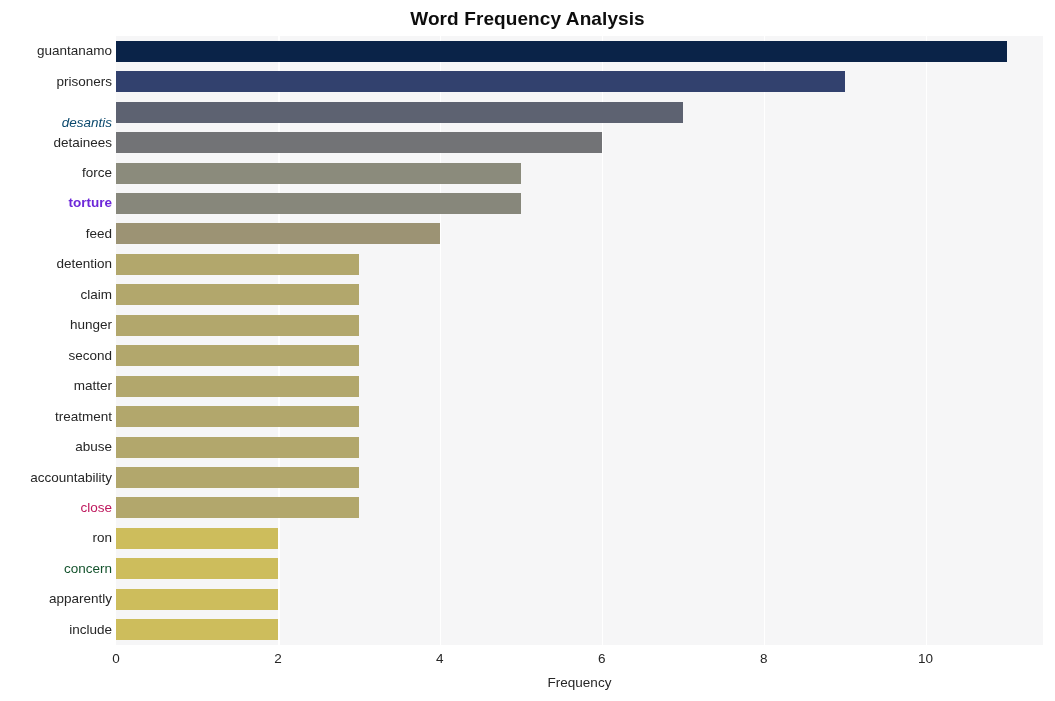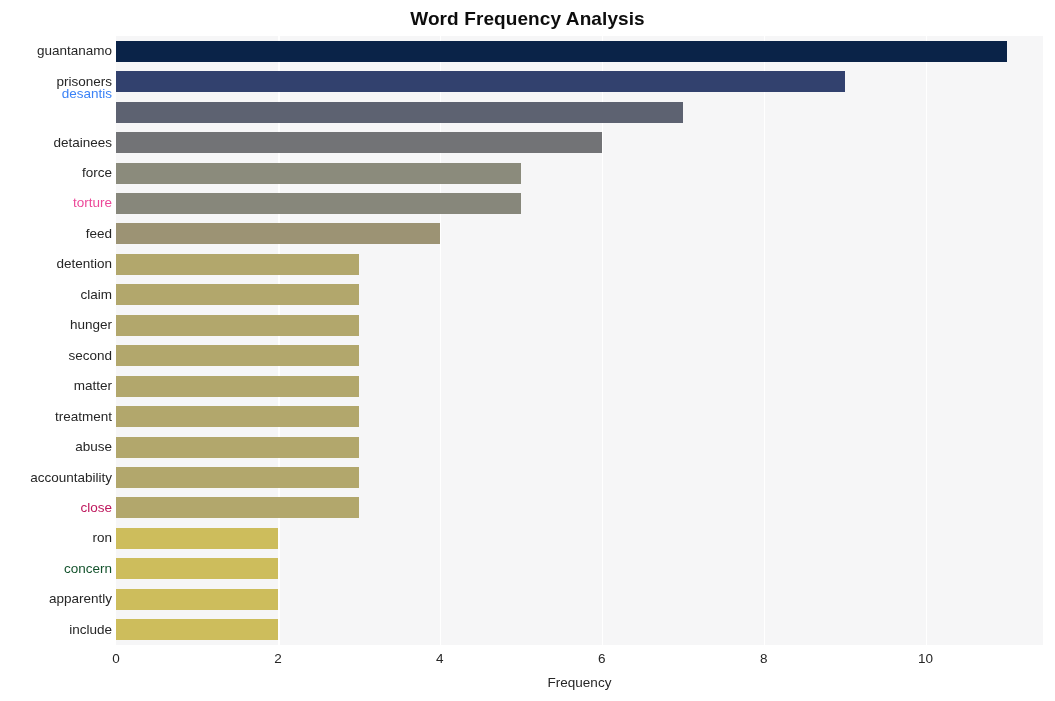--- a/index.html
+++ b/index.html
@@ -157,24 +157,24 @@
       <div class="bar" title="close: 3" style="width: 242.882px; top: 461.475px; background: rgb(178, 167, 108);"></div>
       <div class="bar" title="ron: 2" style="width: 161.921px; top: 491.925px; background: rgb(205, 189, 92);"></div>
       <div class="bar" title="concern: 2" style="width: 161.921px; top: 522.375px; background: rgb(205, 189, 92);"></div>
       <div class="bar" title="apparently: 2" style="width: 161.921px; top: 552.825px; background: rgb(205, 189, 92);"></div>
       <div class="bar" title="include: 2" style="width: 161.921px; top: 583.275px; background: rgb(205, 189, 92);"></div>
     </div>
 
   <div id="y-axis">
       <div class="ytick-label" style="top: 7.225px; color: rgb(38, 38, 38);">guantanamo</div>
       <div class="ytick-label" style="top: 37.675px; color: rgb(38, 38, 38);">prisoners</div>
-      <div class="ytick-label" style="top: 50px; color: #3b82f6;">desantis</div>
+      <div class="ytick-label" style="top: 79px; color: #0c4a6e; font-style: italic;">desantis</div>
       <div class="ytick-label" style="top: 98.575px; color: rgb(38, 38, 38);">detainees</div>
       <div class="ytick-label" style="top: 129.025px; color: rgb(38, 38, 38);">force</div>
-      <div class="ytick-label" style="top: 159.475px; color: #ec4899;">torture</div>
+      <div class="ytick-label" style="top: 159.475px; color: #6d28d9; font-weight: bold;">torture</div>
       <div class="ytick-label" style="top: 189.925px; color: rgb(38, 38, 38);">feed</div>
       <div class="ytick-label" style="top: 220.375px; color: rgb(38, 38, 38);">detention</div>
       <div class="ytick-label" style="top: 250.825px; color: rgb(38, 38, 38);">claim</div>
       <div class="ytick-label" style="top: 281.275px; color: rgb(38, 38, 38);">hunger</div>
       <div class="ytick-label" style="top: 311.725px; color: rgb(38, 38, 38);">second</div>
       <div class="ytick-label" style="top: 342.175px; color: rgb(38, 38, 38);">matter</div>
       <div class="ytick-label" style="top: 372.625px; color: rgb(38, 38, 38);">treatment</div>
       <div class="ytick-label" style="top: 403.075px; color: rgb(38, 38, 38);">abuse</div>
       <div class="ytick-label" style="top: 433.525px; color: rgb(38, 38, 38);">accountability</div>
       <div class="ytick-label" style="top: 463.975px; color: #be185d;">close</div>

